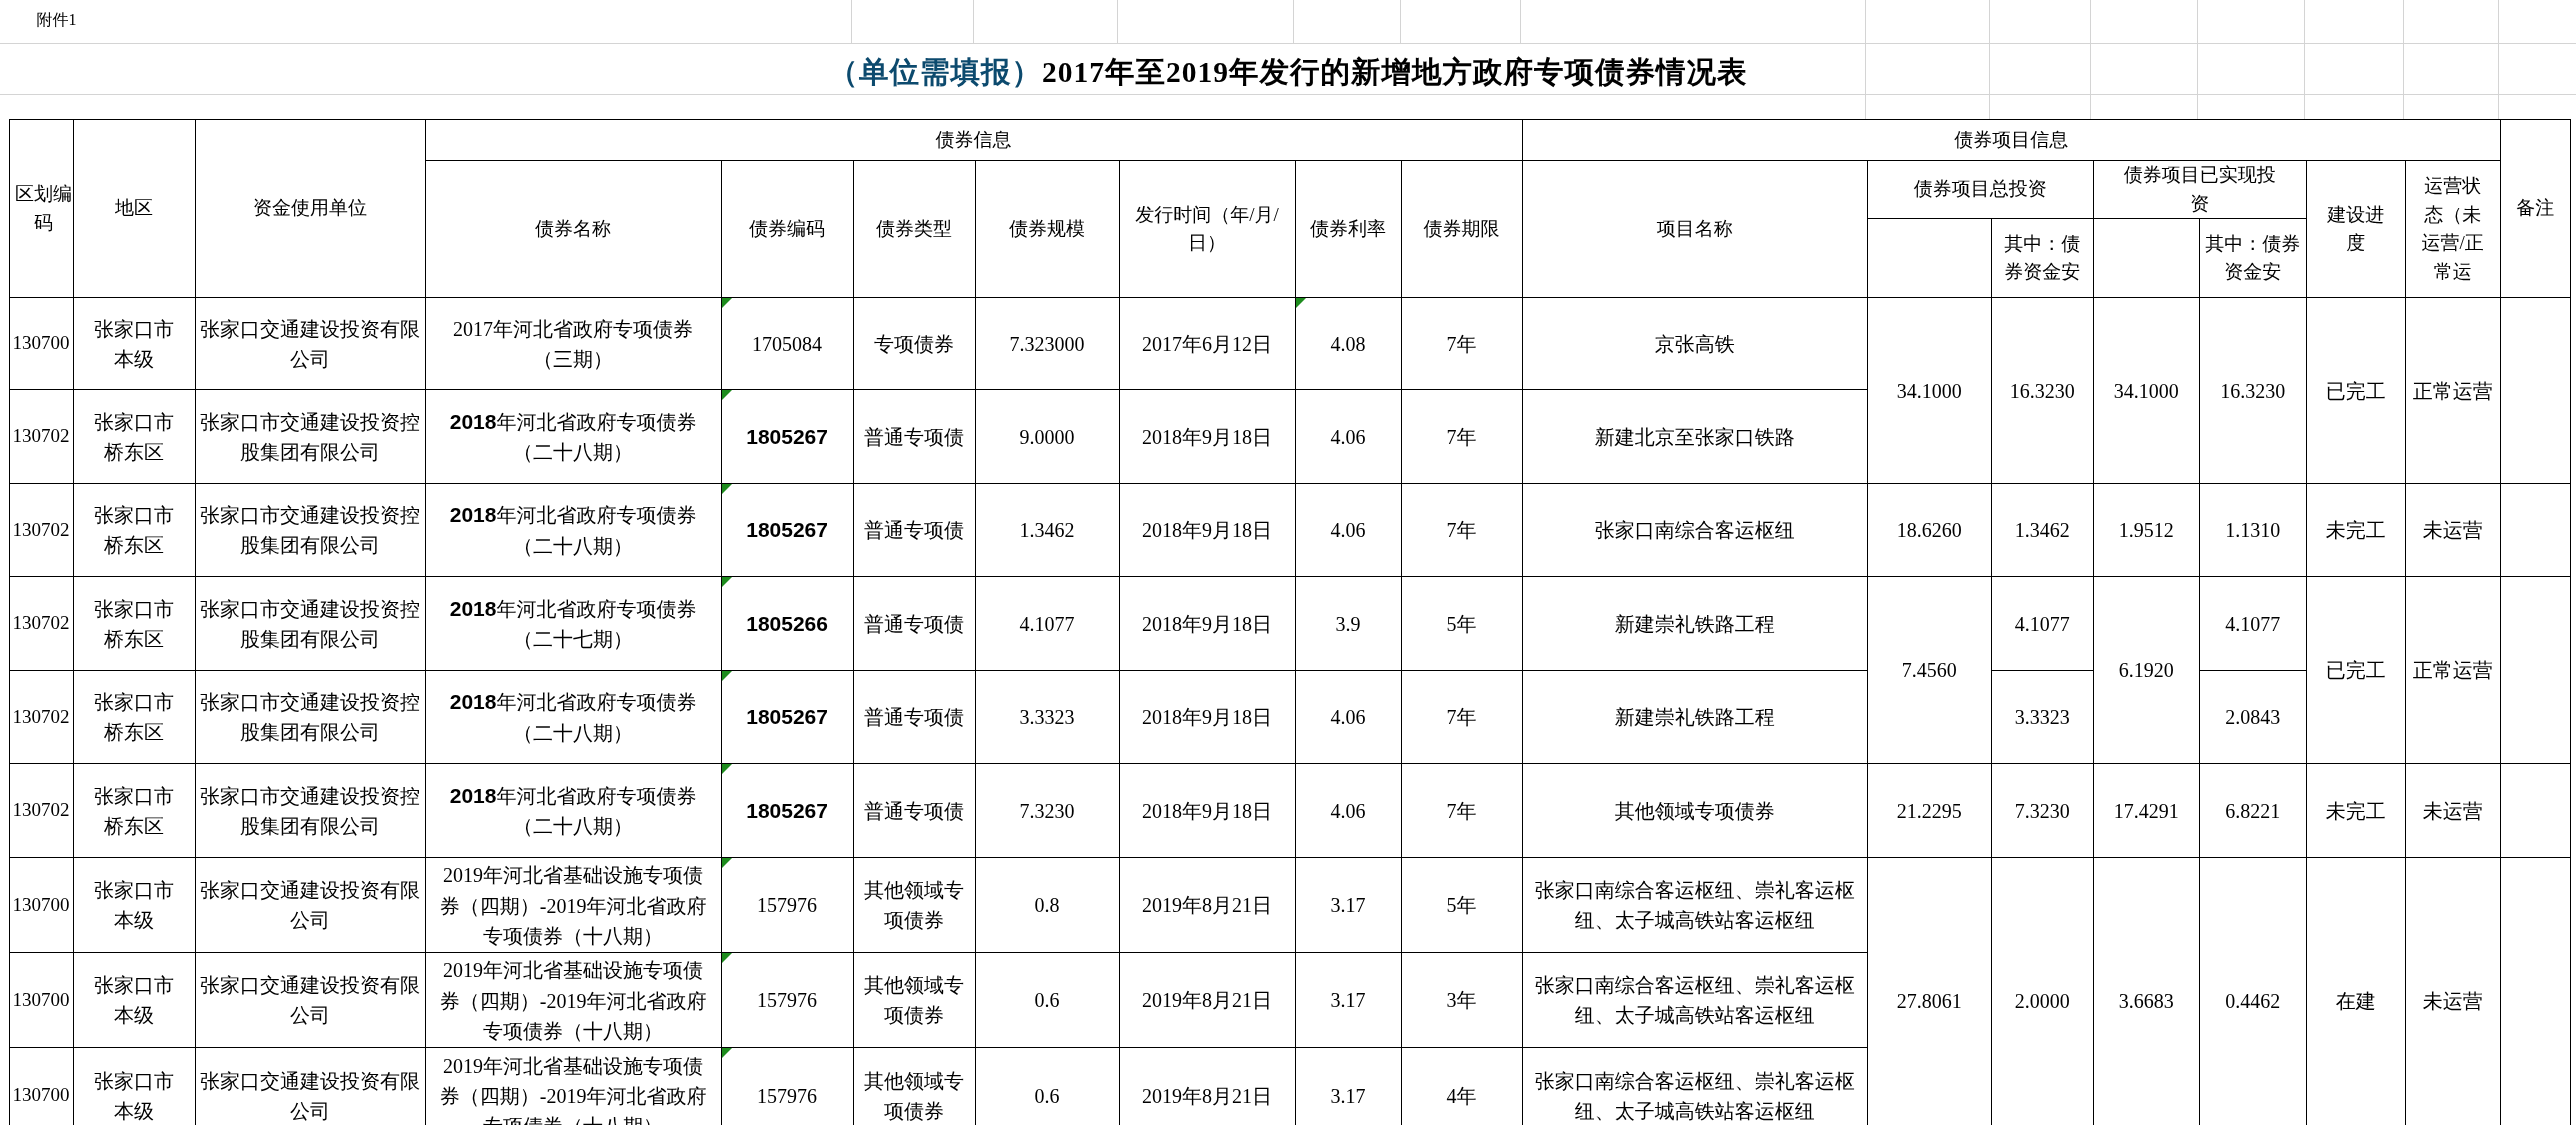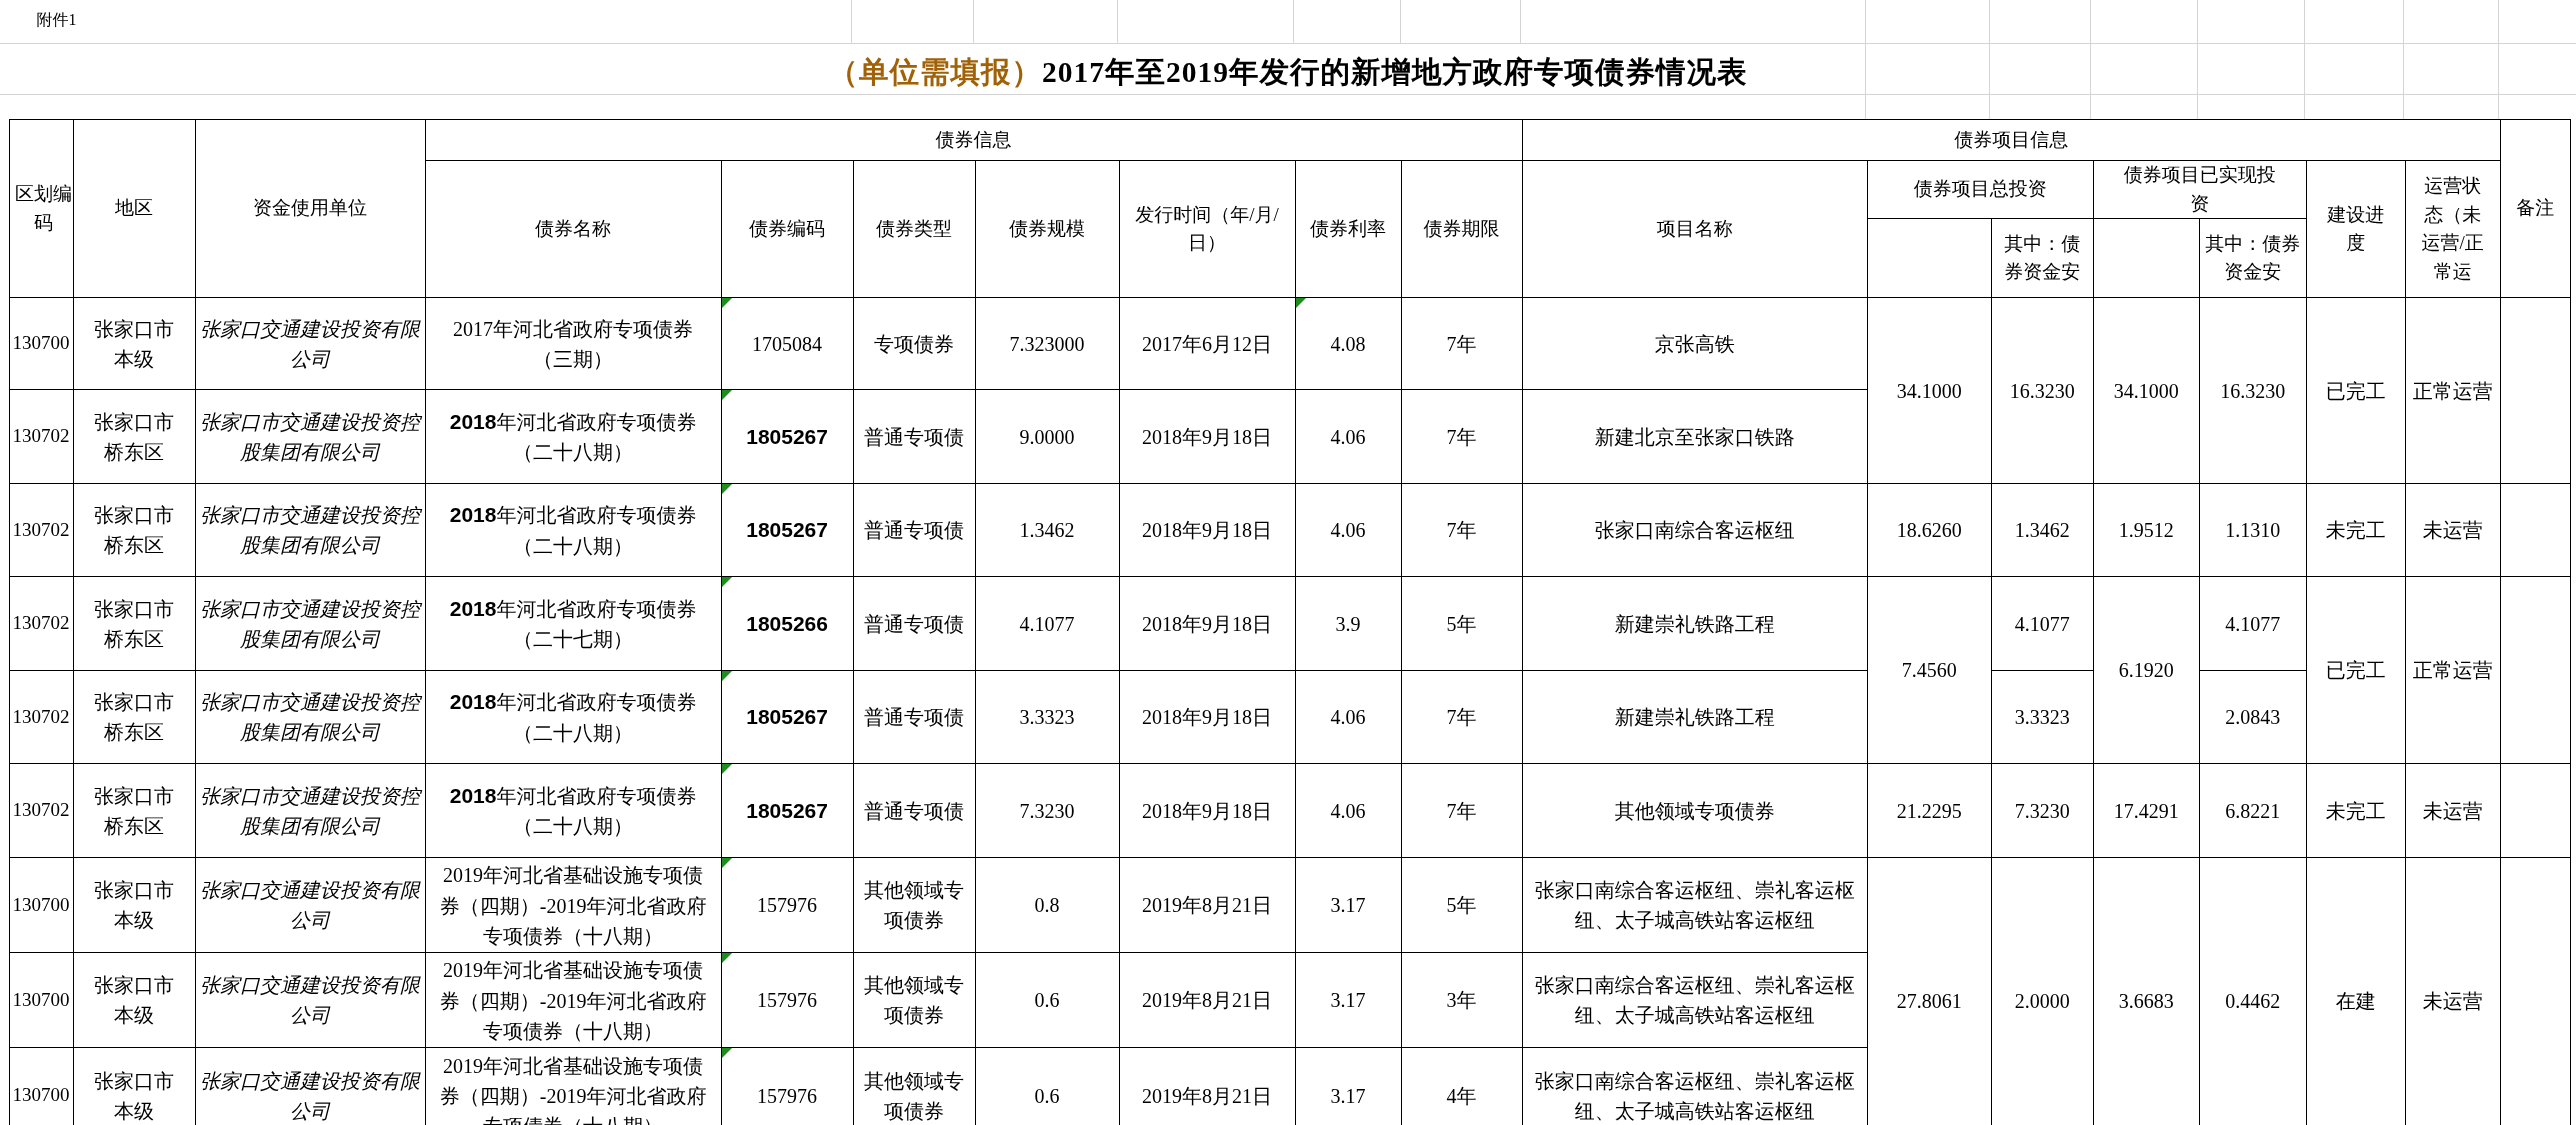--- a/index.html
+++ b/index.html
@@ -1,33 +1,33 @@
 <!DOCTYPE html>
 <html style="font-size:15px"><head>
 <meta charset="utf-8">
 <style>
   html,body{margin:0;padding:0;background:#ffffff;}
   #sheet{position:relative;width:2576px;height:1126px;background:#fff;overflow:hidden;
          font-family:"Liberation Serif","DejaVu Serif",serif;color:#000;}
   .att{position:absolute;left:7.6px;top:9.5px;font-size:16px;padding-left:29px;}
   .title{position:absolute;left:0;top:53px;width:2576px;text-align:center;
          font-size:29.5px;font-weight:bold;letter-spacing:1px;}
-  .title .red{color:#a16207;}
+  .title .red{color:#0c4a6e;}
   .unitlbl{position:absolute;left:2498px;top:96px;width:72px;text-align:center;font-size:14.3px;margin-top:41px;}
   .vgrid,.hgrid{position:absolute;background:#d4d4d4;}
   .vgrid{width:1px;}
   .hgrid{height:1px;left:0;width:2576px;}
   table{border-collapse:collapse;table-layout:fixed;position:absolute;left:8.6px;top:119px;width:2560px;}
   th,td{border:1.9px solid #000;text-align:center;vertical-align:middle;overflow:hidden;
         font-weight:normal;line-height:1.5;background:#fff;}
   th{font-size:19px;padding:0 3.8px;}
   td{font-size:20px;padding:0 5.7px;position:relative;}
   td.codecell{padding:0;font-size:19px;}
   td.pad16{padding:0 15px;}
-  td.pad10{padding:0 3px;font-style:italic;}
+  td.pad10{padding:0 3px;}
   td.namecell{padding:0 11.4px;}
   td.projcell{padding:0 9px;}
   .bcode span.val,.bname-b{font-family:"Liberation Sans","DejaVu Sans",sans-serif;font-weight:bold;font-size:21px;}
   .tri{position:absolute;left:0;top:0;width:0;height:0;
        border-top:10.5px solid #1e8c1e;border-right:10.5px solid transparent;}
   .w72{display:inline-block;width:68px;}
   .w64{display:inline-block;width:61px;}
   .w63{display:inline-block;width:60px;}
   .w155{display:inline-block;width:147px;}
   .w172{display:inline-block;width:163px;}

